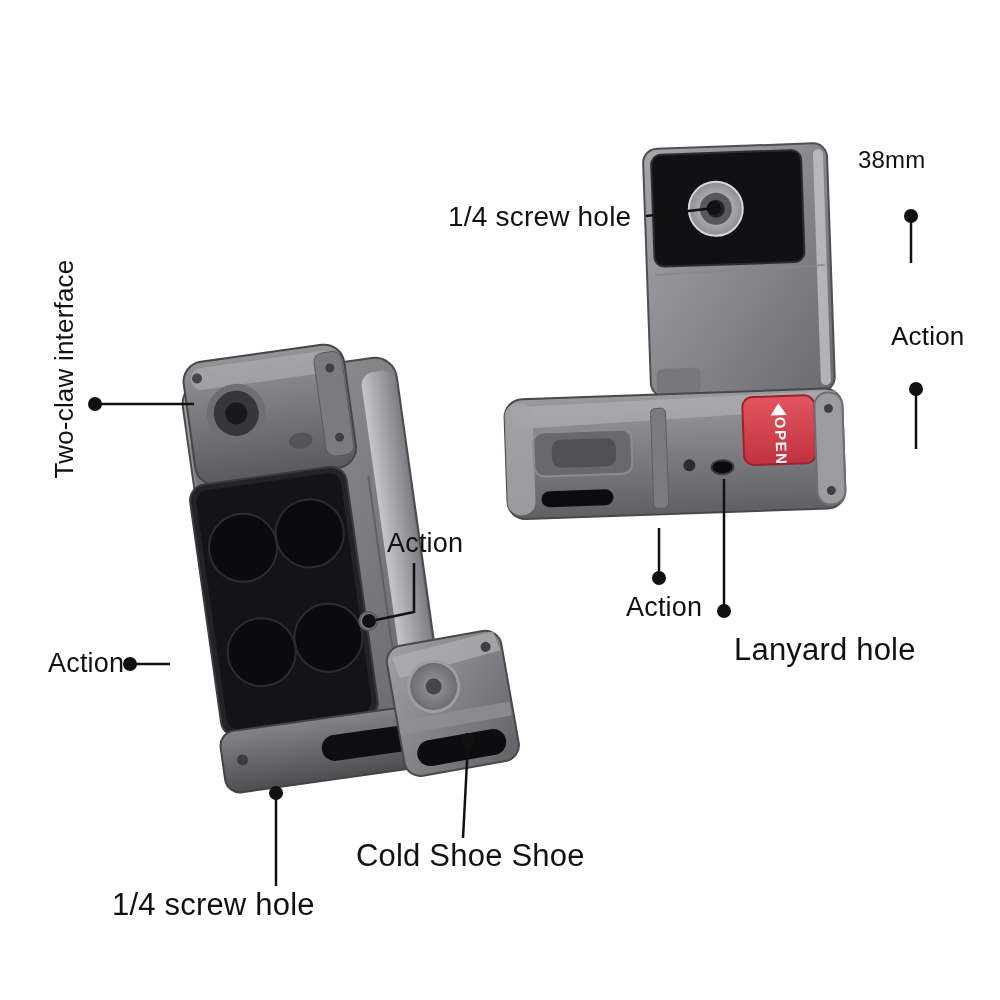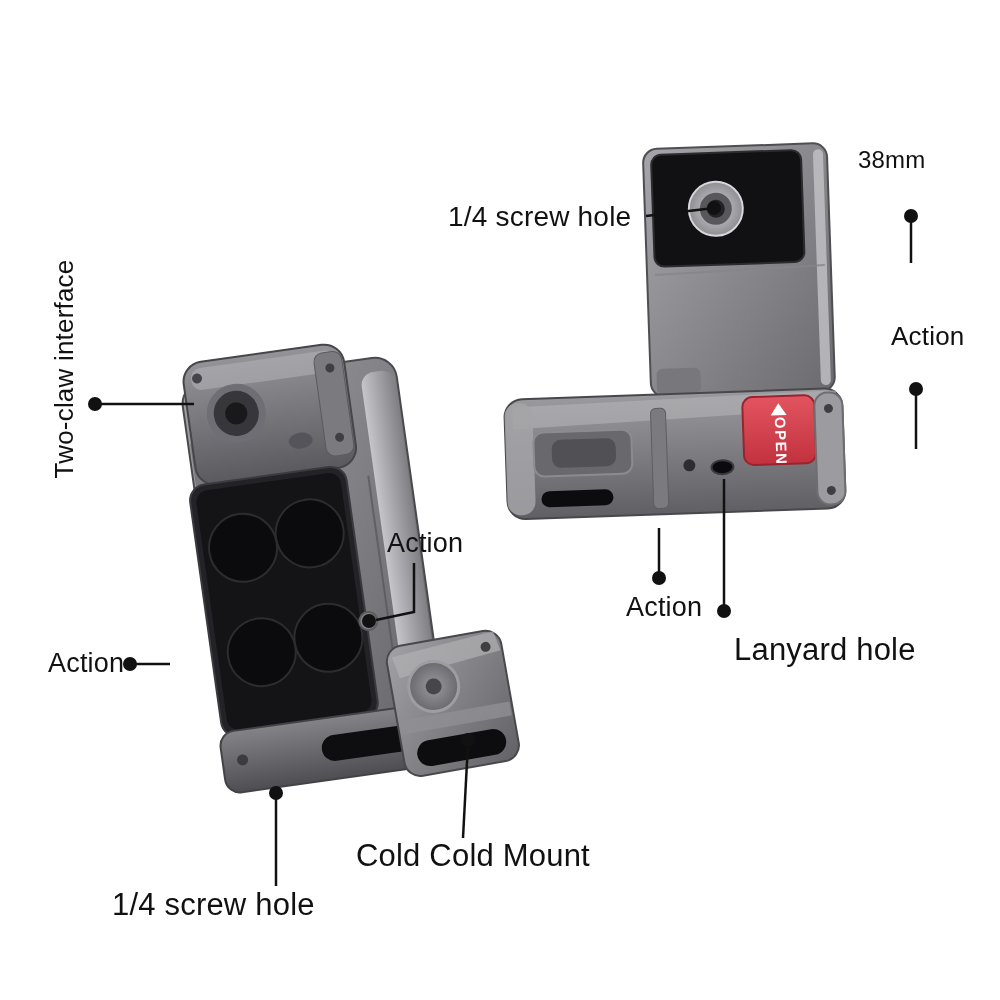--- a/index.html
+++ b/index.html
@@ -193,17 +193,17 @@
       </g>
     </g>
   </svg>
 
   <div class="lbl t1">1/4 screw hole</div>
   <div class="lbl t2">38mm</div>
   <div class="lbl t3">Action</div>
   <div class="lbl t4">Two-claw interface</div>
   <div class="lbl t5">Action</div>
   <div class="lbl t6">Action</div>
-  <div class="lbl t7">Cold Cold Mount</div>
+  <div class="lbl t7">Cold Shoe Shoe</div>
   <div class="lbl t8">1/4 screw hole</div>
   <div class="lbl t9">Action</div>
   <div class="lbl t10">Lanyard hole</div>
 </div>
 
 </body></html>

